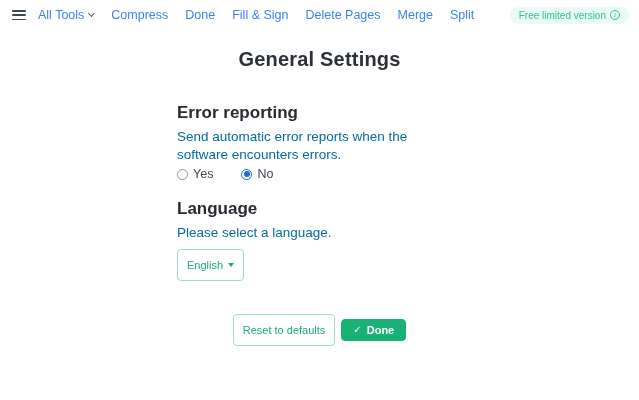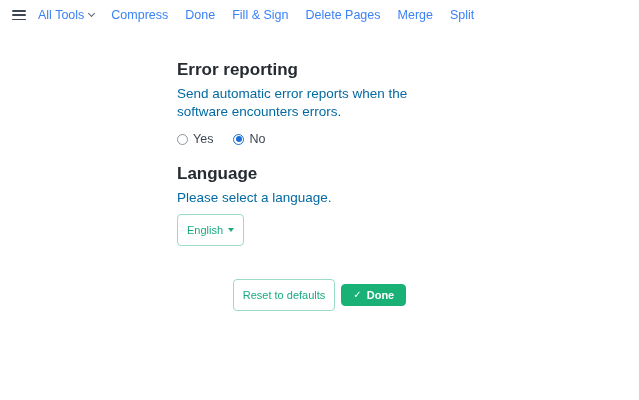--- a/index.html
+++ b/index.html
@@ -55,21 +55,21 @@
     font-size: 17px; font-weight: bold; color: #262b31;
   }
   .section-heading.first { margin-top: 32px; }
   .section-heading.second { margin-top: 18px; }
   .section-desc {
     margin-top: 5px; font-size: 13.5px; line-height: 1.3; color: #0369a1;
     max-width: 262px;
   }
 
   
-  .radio-row { margin-top: 12px; display: flex; align-items: center; gap: 20px; }
+  .radio-row { margin-top: 4px; display: flex; align-items: center; gap: 28px; }
   .radio-option { display: inline-flex; align-items: center; gap: 5px; cursor: pointer; }
   .radio-circle {
     width: 11px; height: 11px; border-radius: 50%;
     border: 1px solid #8d959e; background: #fff; position: relative; flex: none;
   }
   .radio-option.selected .radio-circle { border: 1.5px solid #1b6fd4; }
   .radio-option.selected .radio-circle::after {
     content: ""; position: absolute; inset: 1.5px; border-radius: 50%; background: #1b6fd4;
   }
   .radio-label { font-size: 12.5px; color: #3d4752; }
@@ -113,23 +113,28 @@
       <span class="chev"></span>
     </span>
     <span class="nav-item">Compress</span>
     <span class="nav-item">Done</span>
     <span class="nav-item">Fill &amp; Sign</span>
     <span class="nav-item">Delete Pages</span>
     <span class="nav-item">Merge</span>
     <span class="nav-item">Split</span>
   </div>
   <div class="header-spacer"></div>
+  <div class="badge">
+    <span>Free limited version</span>
+    <span class="info-icon">i</span>
+  </div>
 </div>
 
 <div class="main">
+  <div class="page-title">General Settings</div>
 
   <div class="section-heading first">Error reporting</div>
   <div class="section-desc">Send automatic error reports when the software encounters errors.</div>
 
   <div class="radio-row">
     <label class="radio-option">
       <span class="radio-circle"></span>
       <span class="radio-label">Yes</span>
     </label>
     <label class="radio-option selected">

